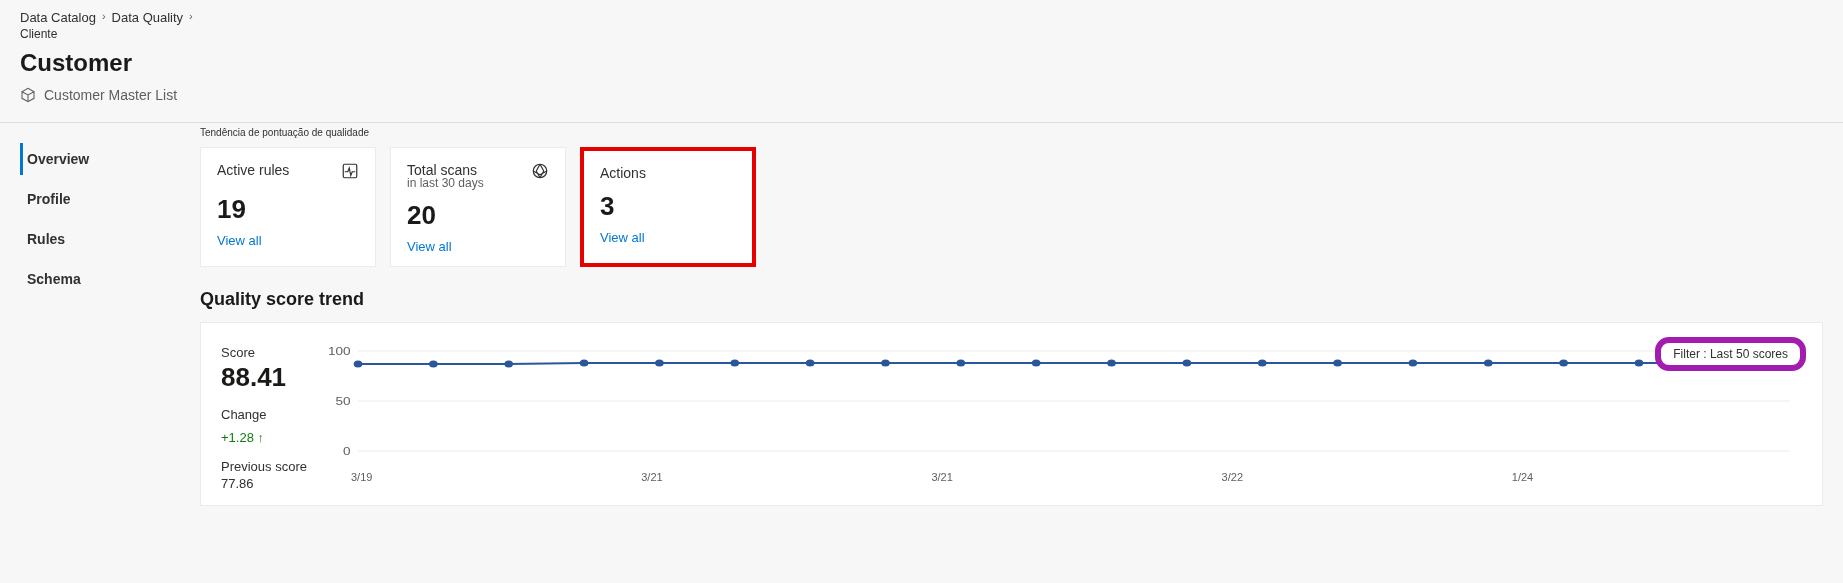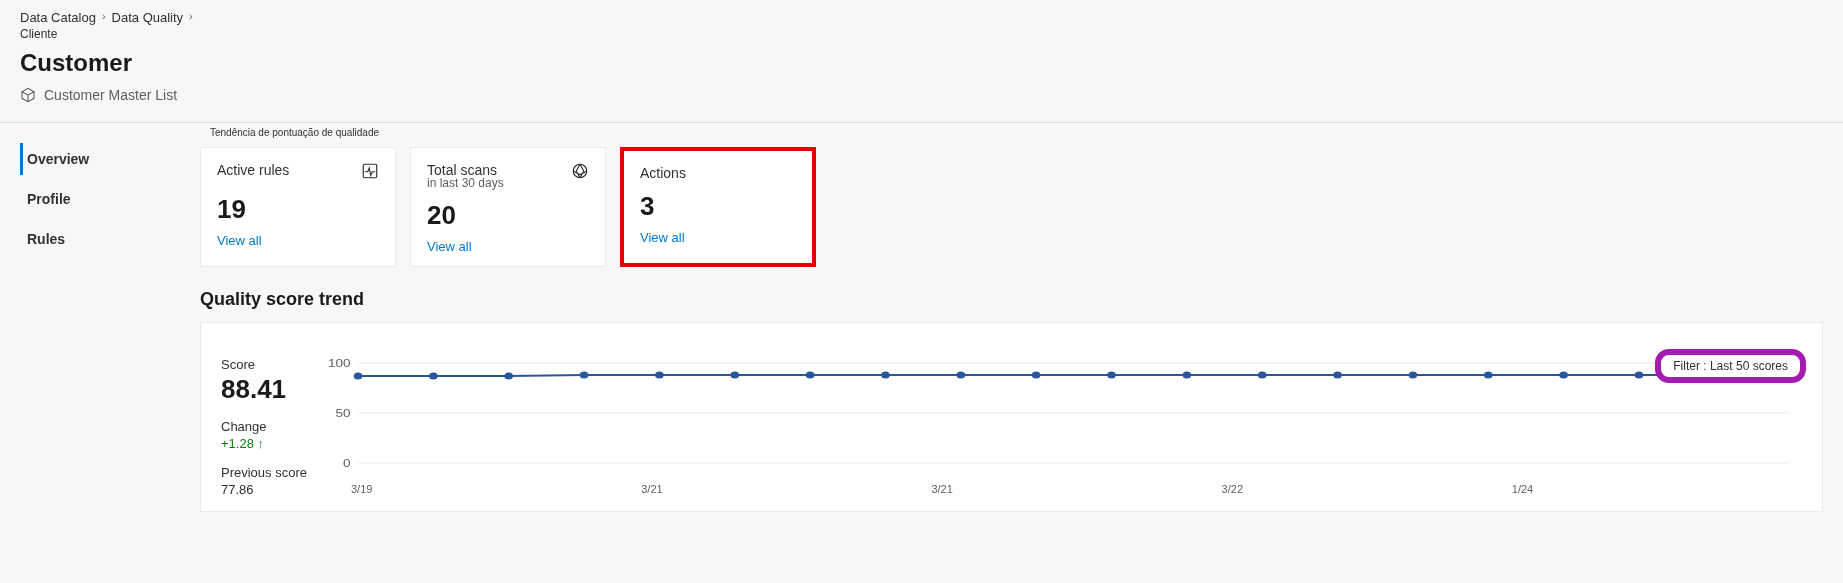--- a/index.html
+++ b/index.html
@@ -26,52 +26,52 @@
     padding: 8px 4px;
     font-size: 14px;
     font-weight: 600;
     color: #323130;
     cursor: pointer;
     margin-bottom: 8px;
     border-left: 3px solid transparent;
   }
   .tab.active { border-left: 3px solid #0078d4; }
   .content { flex: 1; padding: 4px 20px 20px 0; position: relative; }
-  .small-annot { font-size: 10px; color: #323130; position: absolute; top: 4px; left: 10px; }
+  .small-annot { font-size: 10px; color: #323130; position: absolute; top: 4px; left: 0; }
   .cards-row { display: flex; gap: 14px; margin-top: 20px; }
   .card {
     background: #ffffff;
     border: 1px solid #edebe9;
-    width: 196px;
+    width: 176px;
     padding: 14px 16px 12px 16px;
     display: flex;
     flex-direction: column;
     gap: 4px;
     position: relative;
   }
   .card.highlight { border: 4px solid #e60000; }
   .card-title-row { display: flex; justify-content: space-between; align-items: flex-start; }
   .card-title { font-size: 14px; color: #323130; }
   .card-sub { font-size: 12px; color: #605e5c; margin-top: -2px; }
   .card-value { font-size: 26px; font-weight: 600; margin-top: 6px; }
   .card-link { font-size: 13px; color: #0078d4; cursor: pointer; margin-top: 4px; }
   .card-icon svg { width: 18px; height: 18px; stroke: #323130; fill: none; }
   .trend-title { font-size: 18px; font-weight: 600; margin-top: 22px; }
   .trend-panel {
     background: #ffffff;
     border: 1px solid #edebe9;
     margin-top: 12px;
-    padding: 30px 20px 14px 20px;
+    padding: 18px 20px 14px 20px;
     display: flex;
     gap: 10px;
   }
   .trend-stats { width: 90px; flex-shrink: 0; }
   .stat-label { font-size: 13px; color: #323130; margin-top: 4px; }
   .stat-big { font-size: 26px; font-weight: 600; margin-top: 2px; }
-  .stat-change { font-size: 13px; color: #107c10; margin-top: 2px; }
+  .stat-change { font-size: 13px; color: #107c10; margin-top: 8px; }
   .stat-prev { font-size: 13px; color: #323130; margin-top: 2px; }
   .chart-wrap { flex: 1; position: relative; }
   .filter-pill {
     position: absolute;
     top: -4px;
     right: -4px;
     border: 6px solid #a21caf;
     border-radius: 14px;
     padding: 4px 12px;
     font-size: 12px;
@@ -106,20 +106,21 @@
   </div>
 </div>
 
 <div class="divider"></div>
 
 <div class="main">
   <div class="sidebar">
     <div class="tab active">Overview</div>
     <div class="tab">Profile</div>
     <div class="tab">Rules</div>
+    <div class="tab">Schema</div>
   </div>
 
   <div class="content">
     <div class="small-annot">Tendência de pontuação de qualidade</div>
 
     <div class="cards-row">
 
       <div class="card">
         <div class="card-title-row">
           <span class="card-title">Active rules</span>

